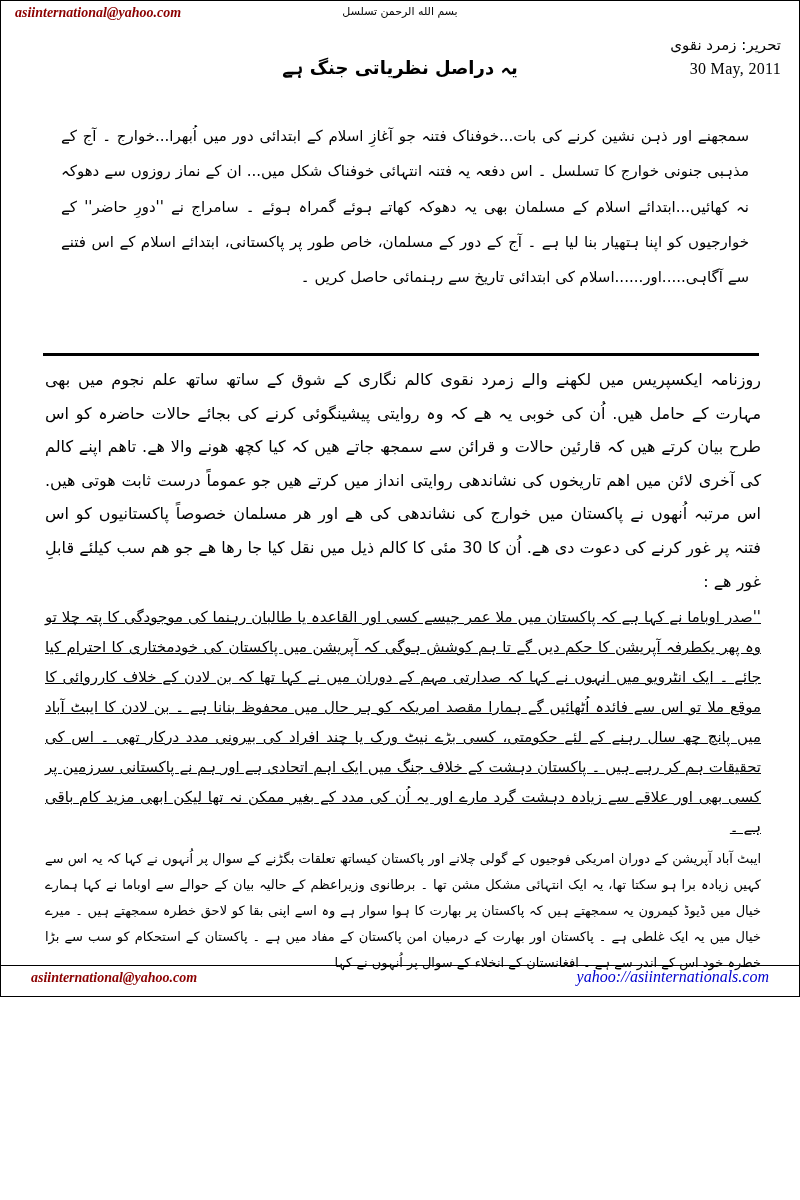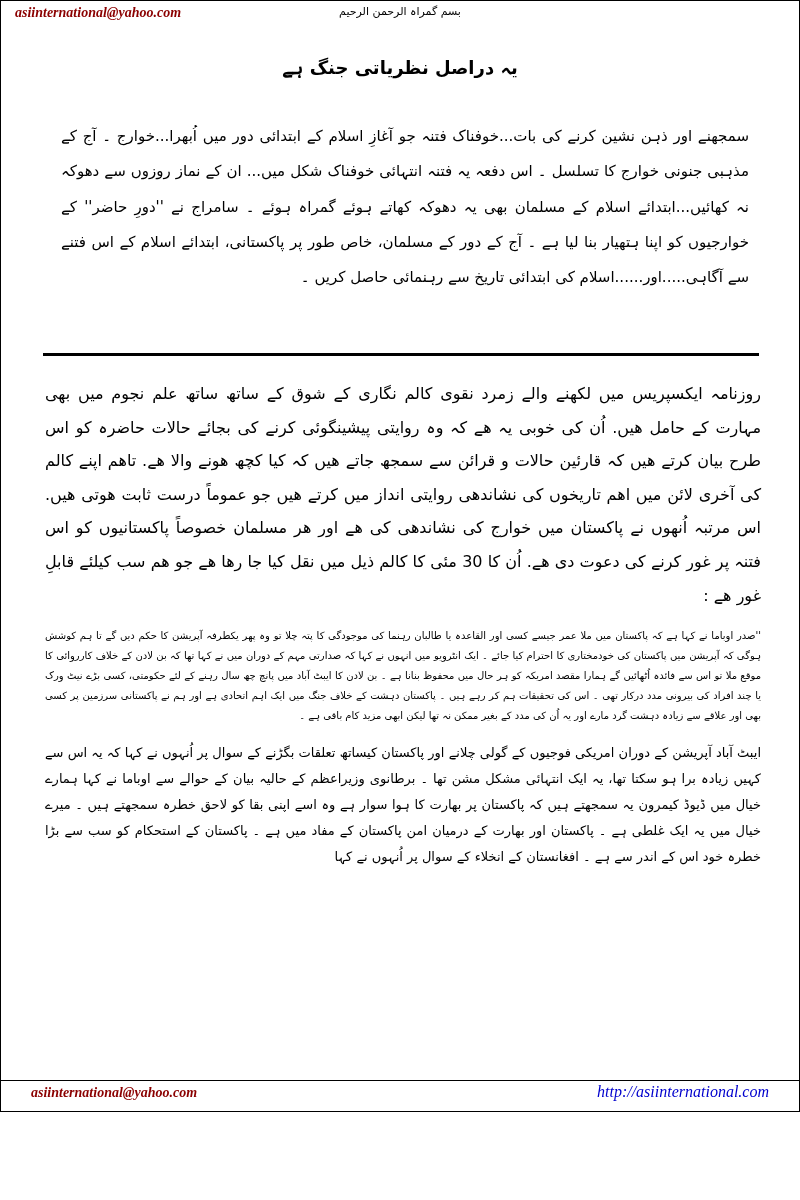--- a/index.html
+++ b/index.html
@@ -10,21 +10,21 @@
   body {
     width: 800px;
     height: 1200px;
     font-family: "DejaVu Sans", sans-serif;
     color: #000000;
     position: relative;
     overflow: hidden;
   }
   .page {
     width: 800px;
-    height: 1112px;
+    height: 997px;
     position: relative;
     box-sizing: border-box;
     border: 1px solid #000000;
     background: #ffffff;
   }
 
   
   .header-row {
     position: relative;
     height: 26px;
@@ -115,25 +115,26 @@
     left: 44px;
     right: 38px;
     top: 362px;
     direction: rtl;
     text-align: justify;
     font-family: "DejaVu Sans", sans-serif;
     font-size: 16px;
     line-height: 2.1;
   }
   .body-sec p {
-    margin: 14px 0 4px 0;
+    margin: 0 0 4px 0;
   }
   .quote-block {
-    font-size: 10px;
+    font-size: 15px;
     line-height: 2.0;
+    text-decoration: underline;
   }
   .tail-block {
     font-size: 13px;
     line-height: 2.0;
   }
 
   
   .footer {
     position: absolute;
     left: 0;
@@ -168,35 +169,39 @@
     color: #0000cd;
   }
 </style>
 </head>
 <body>
 
 <div class="page">
 
   <div class="header-row">
     <div class="email-top">asiinternational@yahoo.com</div>
-    <div class="bismillah">بسم گمراہ الرحمن الرحيم</div>
-  </div>
-
+    <div class="bismillah">بسم الله الرحمن تسلسل</div>
+  </div>
+
+  <div class="byline">
+    <div class="author">تحرير: زمرد نقوی</div>
+    <div class="date">30 May, 2011</div>
+  </div>
 
   <div class="title">یہ دراصل نظریاتی جنگ ہے</div>
 
   <div class="lead">سمجھنے اور ذہن نشین کرنے کی بات...خوفناک فتنہ جو آغازِ اسلام کے ابتدائی دور میں اُبھرا...خوارج ۔ آج کے مذہبی جنونی خوارج کا تسلسل ۔ اس دفعہ یہ فتنہ انتہائی خوفناک شکل میں... ان کے نماز روزوں سے دھوکہ نہ کھائیں...ابتدائے اسلام کے مسلمان بھی یہ دھوکہ کھاتے ہوئے گمراہ ہوئے ۔ سامراج نے ''دورِ حاضر'' کے خوارجیوں کو اپنا ہتھیار بنا لیا ہے ۔ آج کے دور کے مسلمان، خاص طور پر پاکستانی، ابتدائے اسلام کے اس فتنے سے آگاہی.....اور......اسلام کی ابتدائی تاریخ سے رہنمائی حاصل کریں ۔</div>
 
   <div class="rule"></div>
 
   <div class="body-sec">
     <p>روزنامہ ایکسپریس میں لکھنے والے زمرد نقوی کالم نگاری کے شوق کے ساتھ ساتھ علم نجوم میں بھی مہارت کے حامل ھیں. اُن کی خوبی یہ ھے کہ وہ روایتی پیشینگوئی کرنے کی بجائے حالات حاضرہ کو اس طرح بیان کرتے ھیں کہ قارئین حالات و قرائن سے سمجھ جاتے ھیں کہ کیا کچھ ھونے والا ھے. تاھم اپنے کالم کی آخری لائن میں اھم تاریخوں کی نشاندھی روایتی انداز میں کرتے ھیں جو عموماً درست ثابت ھوتی ھیں. اس مرتبہ اُنھوں نے پاکستان میں خوارج کی نشاندھی کی ھے اور ھر مسلمان خصوصاً پاکستانیوں کو اس فتنہ پر غور کرنے کی دعوت دی ھے. اُن کا 30 مئی کا کالم ذیل میں نقل کیا جا رھا ھے جو ھم سب کیلئے قابلِ غور ھے :</p>
     <p class="quote-block">''صدر اوباما نے کہا ہے کہ پاکستان میں ملا عمر جیسے کسی اور القاعدہ یا طالبان رہنما کی موجودگی کا پتہ چلا تو وہ پھر یکطرفہ آپریشن کا حکم دیں گے تا ہم کوشش ہوگی کہ آپریشن میں پاکستان کی خودمختاری کا احترام کیا جائے ۔ ایک انٹرویو میں انہوں نے کہا کہ صدارتی مہم کے دوران میں نے کہا تھا کہ بن لادن کے خلاف کارروائی کا موقع ملا تو اس سے فائدہ اُٹھائیں گے ہمارا مقصد امریکہ کو ہر حال میں محفوظ بنانا ہے ۔ بن لادن کا ایبٹ آباد میں پانچ چھ سال رہنے کے لئے حکومتی، کسی بڑے نیٹ ورک یا چند افراد کی بیرونی مدد درکار تھی ۔ اس کی تحقیقات ہم کر رہے ہیں ۔ پاکستان دہشت کے خلاف جنگ میں ایک اہم اتحادی ہے اور ہم نے پاکستانی سرزمین پر کسی بھی اور علاقے سے زیادہ دہشت گرد مارے اور یہ اُن کی مدد کے بغیر ممکن نہ تھا لیکن ابھی مزید کام باقی ہے ۔</p>
     <p class="tail-block">ایبٹ آباد آپریشن کے دوران امریکی فوجیوں کے گولی چلانے اور پاکستان کیساتھ تعلقات بگڑنے کے سوال پر اُنہوں نے کہا کہ یہ اس سے کہیں زیادہ برا ہو سکتا تھا، یہ ایک انتہائی مشکل مشن تھا ۔ برطانوی وزیراعظم کے حالیہ بیان کے حوالے سے اوباما نے کہا ہمارے خیال میں ڈیوڈ کیمرون یہ سمجھتے ہیں کہ پاکستان پر بھارت کا ہوا سوار ہے وہ اسے اپنی بقا کو لاحق خطرہ سمجھتے ہیں ۔ میرے خیال میں یہ ایک غلطی ہے ۔ پاکستان اور بھارت کے درمیان امن پاکستان کے مفاد میں ہے ۔ پاکستان کے استحکام کو سب سے بڑا خطرہ خود اس کے اندر سے ہے ۔ افغانستان کے انخلاء کے سوال پر اُنہوں نے کہا</p>
   </div>
 
   <div class="footer-rule"></div>
   <div class="footer">
     <div class="footer-left">asiinternational@yahoo.com</div>
-    <div class="footer-right">http://asiinternational.com</div>
+    <div class="footer-right">yahoo://asiinternationals.com</div>
   </div>
 
 </div>
 
 </body></html>

